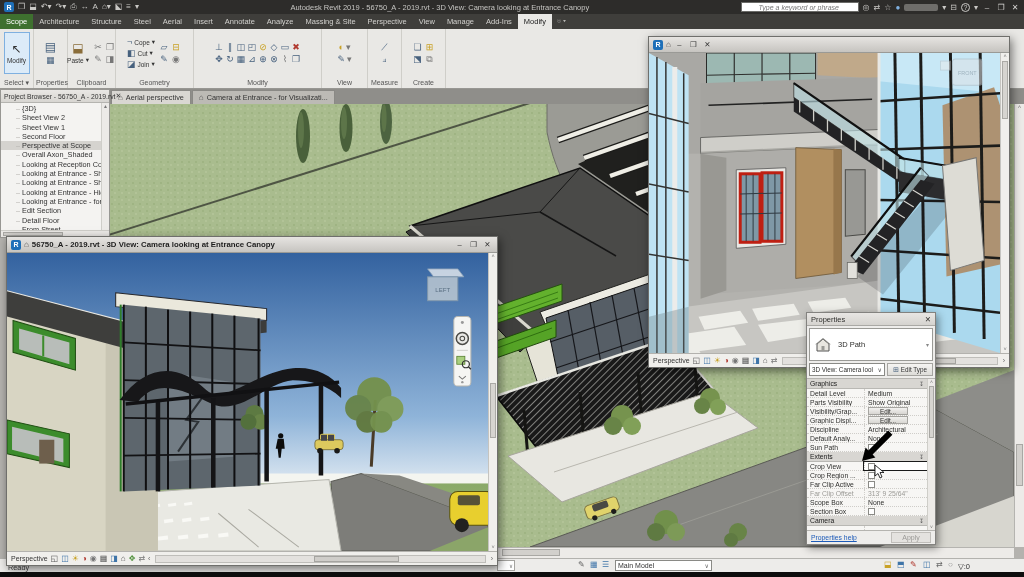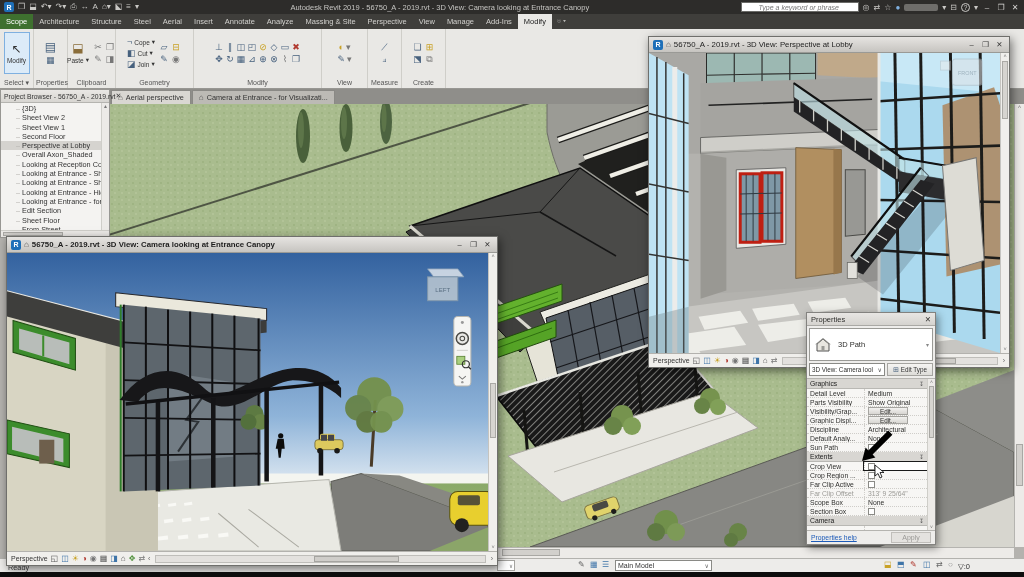--- a/index.html
+++ b/index.html
@@ -419,42 +419,41 @@
   <div class="pb">
     <div class="pbhead">
       <span>Project Browser - 56750_A - 2019.rvt</span>
       <span class="x">✕</span>
     </div>
     <div class="pbtree">
       <div class="pbi">{3D}</div>
       <div class="pbi">Sheet View 2</div>
       <div class="pbi">Sheet View 1</div>
       <div class="pbi">Second Floor</div>
-      <div class="pbi sel">Perspective at Lobby</div>
+      <div class="pbi sel">Perspective at Scope</div>
       <div class="pbi">Overall Axon_Shaded</div>
       <div class="pbi">Looking at Reception Cou</div>
       <div class="pbi">Looking at Entrance - Sha</div>
       <div class="pbi">Looking at Entrance - Sha</div>
       <div class="pbi">Looking at Entrance - Hid</div>
       <div class="pbi">Looking at Entrance - for</div>
       <div class="pbi">Edit Section</div>
-      <div class="pbi">Sheet Floor</div>
+      <div class="pbi">Detail Floor</div>
       <div class="pbi">From Street</div>
       <div class="pbvs">▲</div>
     </div>
     <div class="pbhs">
         <div class="thumb"></div>
       </div>
   </div>
 
   <div class="floatwin" id="win-lobby">
     <div class="fw-title">
       <div class="rlogo">R</div>
       <span class="hs">⌂</span>
-      <span class="t">56750_A - 2019.rvt - 3D View: Perspective at Lobby</span>
       <span class="b">‒</span>
       <span class="b">❐</span>
       <span class="b">✕</span>
     </div>
     <div class="fw-body" style="height:300px">
       <svg width="351" height="300" viewBox="0 0 354 298" preserveAspectRatio="none">
         <rect width="354" height="298" fill="#b3b2ae"></rect>
         <rect width="354" height="100" fill="#a9a8a4"></rect>
         <polygon points="170,0 262,0 246,26 170,22" fill="#c2a887" opacity="0.9"></polygon>
         <polygon points="58,0 168,0 168,40 58,46" fill="#9cb8b2" stroke="#2a2a28" stroke-width="1"></polygon>

